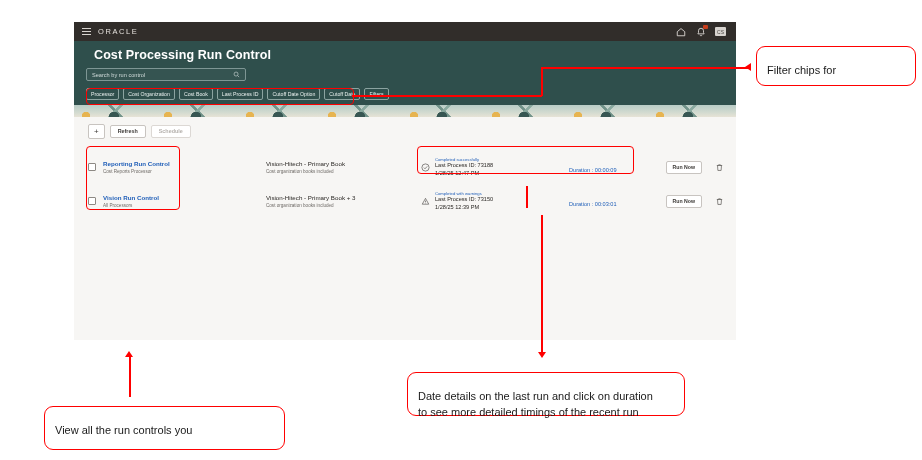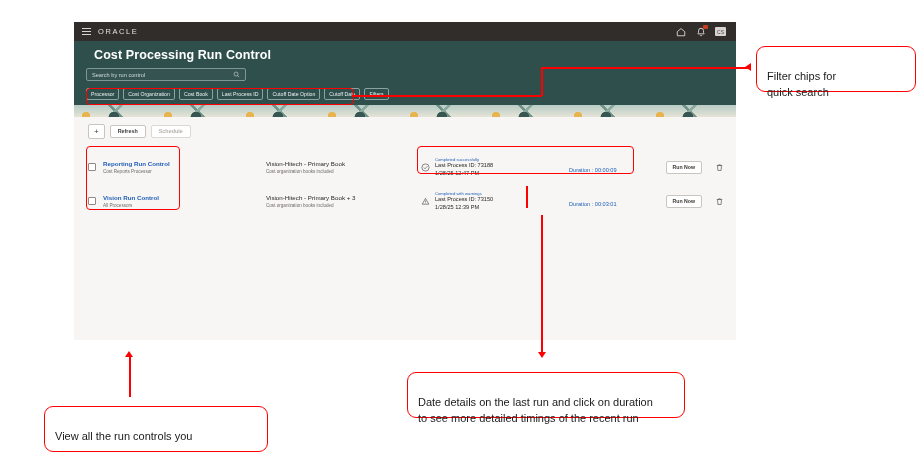--- a/index.html
+++ b/index.html
@@ -284,21 +284,21 @@
 
   
   .anno-box {
     position: absolute;
     border: 1.6px solid #ff0000;
     border-radius: 9px;
     background: #ffffff;
     color: #1a1a1a;
     font-size: 11px;
     line-height: 1.45;
-    padding: 22px 10px;
+    padding: 16px 10px;
     box-sizing: border-box;
   }
   .hl {
     position: absolute;
     border: 1.6px solid #ff0000;
     border-radius: 4px;
     pointer-events: none;
   }
   .anno-line {
     position: absolute;
@@ -471,29 +471,28 @@
 
 <div class="hl" style="left:86px; top:88px; width:266px; height:15px;"></div>
 
 <div class="anno-line h" style="left:352px; top:95px; width:190px;"></div>
 <div class="anno-line v" style="left:541px; top:68px; height:28px;"></div>
 <div class="anno-line h" style="left:541px; top:67px; width:210px;"></div>
 <div class="arrow-left" style="left:745px; top:63px;"></div>
 
 <div class="anno-box" style="left:756px; top:46px; width:160px; height:40px;">
   <div>Filter chips for</div>
-  <div>quick search</div>
 </div>
 
 <div class="hl" style="left:86px; top:146px; width:92px; height:62px;"></div>
 
 <div class="anno-line v" style="left:129px; top:355px; height:42px;"></div>
 <div class="arrow-up" style="left:125px; top:351px;"></div>
 
-<div class="anno-box" style="left:44px; top:406px; width:224px; height:44px;">
+<div class="anno-box" style="left:44px; top:406px; width:241px; height:44px;">
   <div>View all the run controls you</div>
 </div>
 
 <div class="hl" style="left:417px; top:146px; width:215px; height:26px;"></div>
 
 <div class="anno-line v" style="left:526px; top:186px; height:22px;"></div>
 
 <div class="anno-line v" style="left:541px; top:215px; height:140px;"></div>
 <div class="arrow-down" style="left:538px; top:352px;"></div>
 

